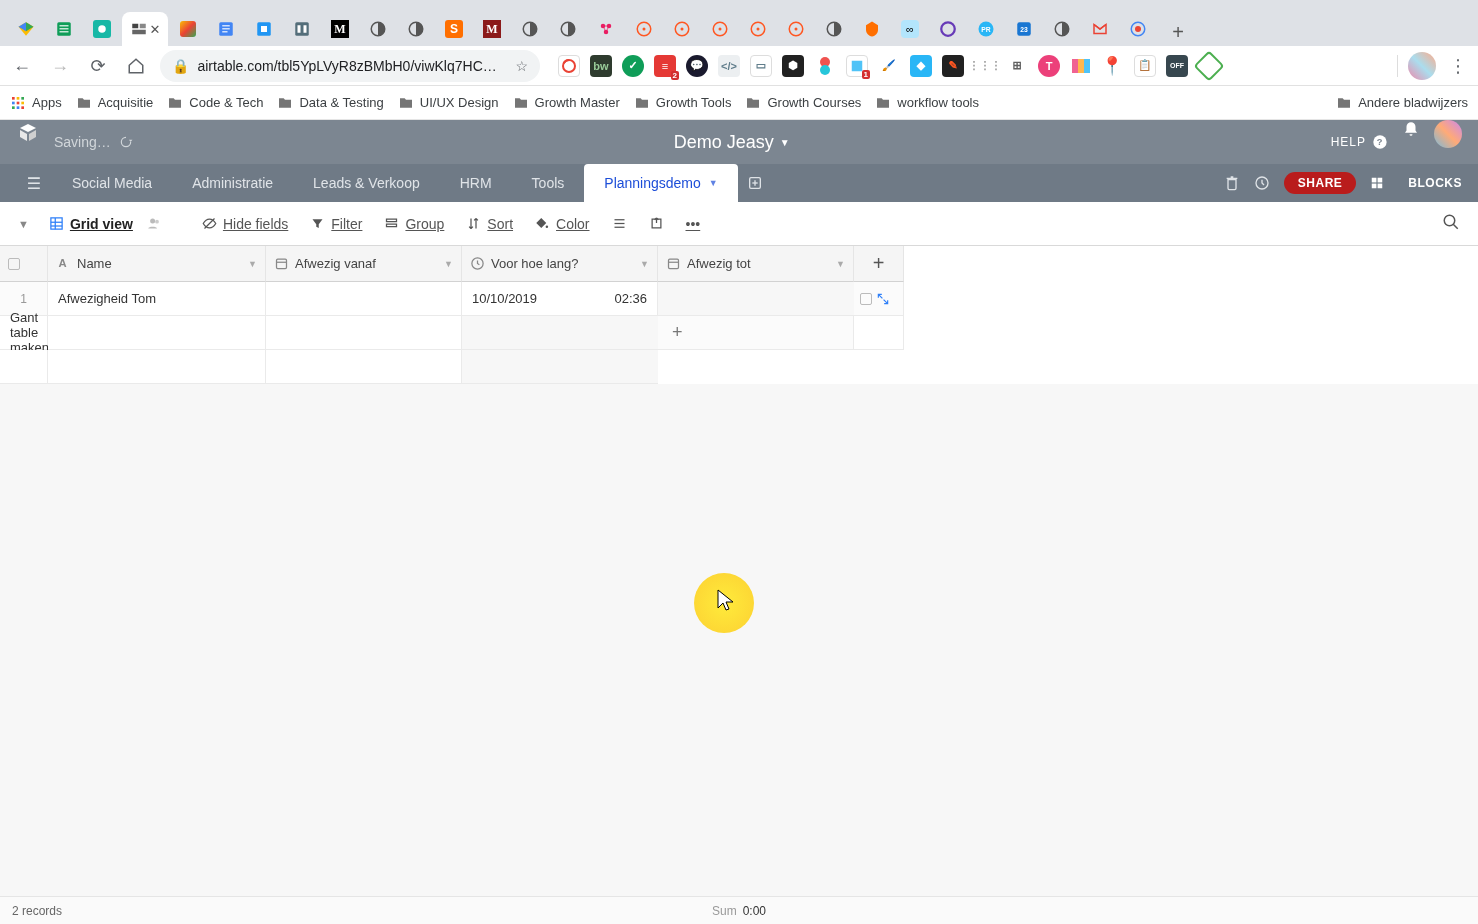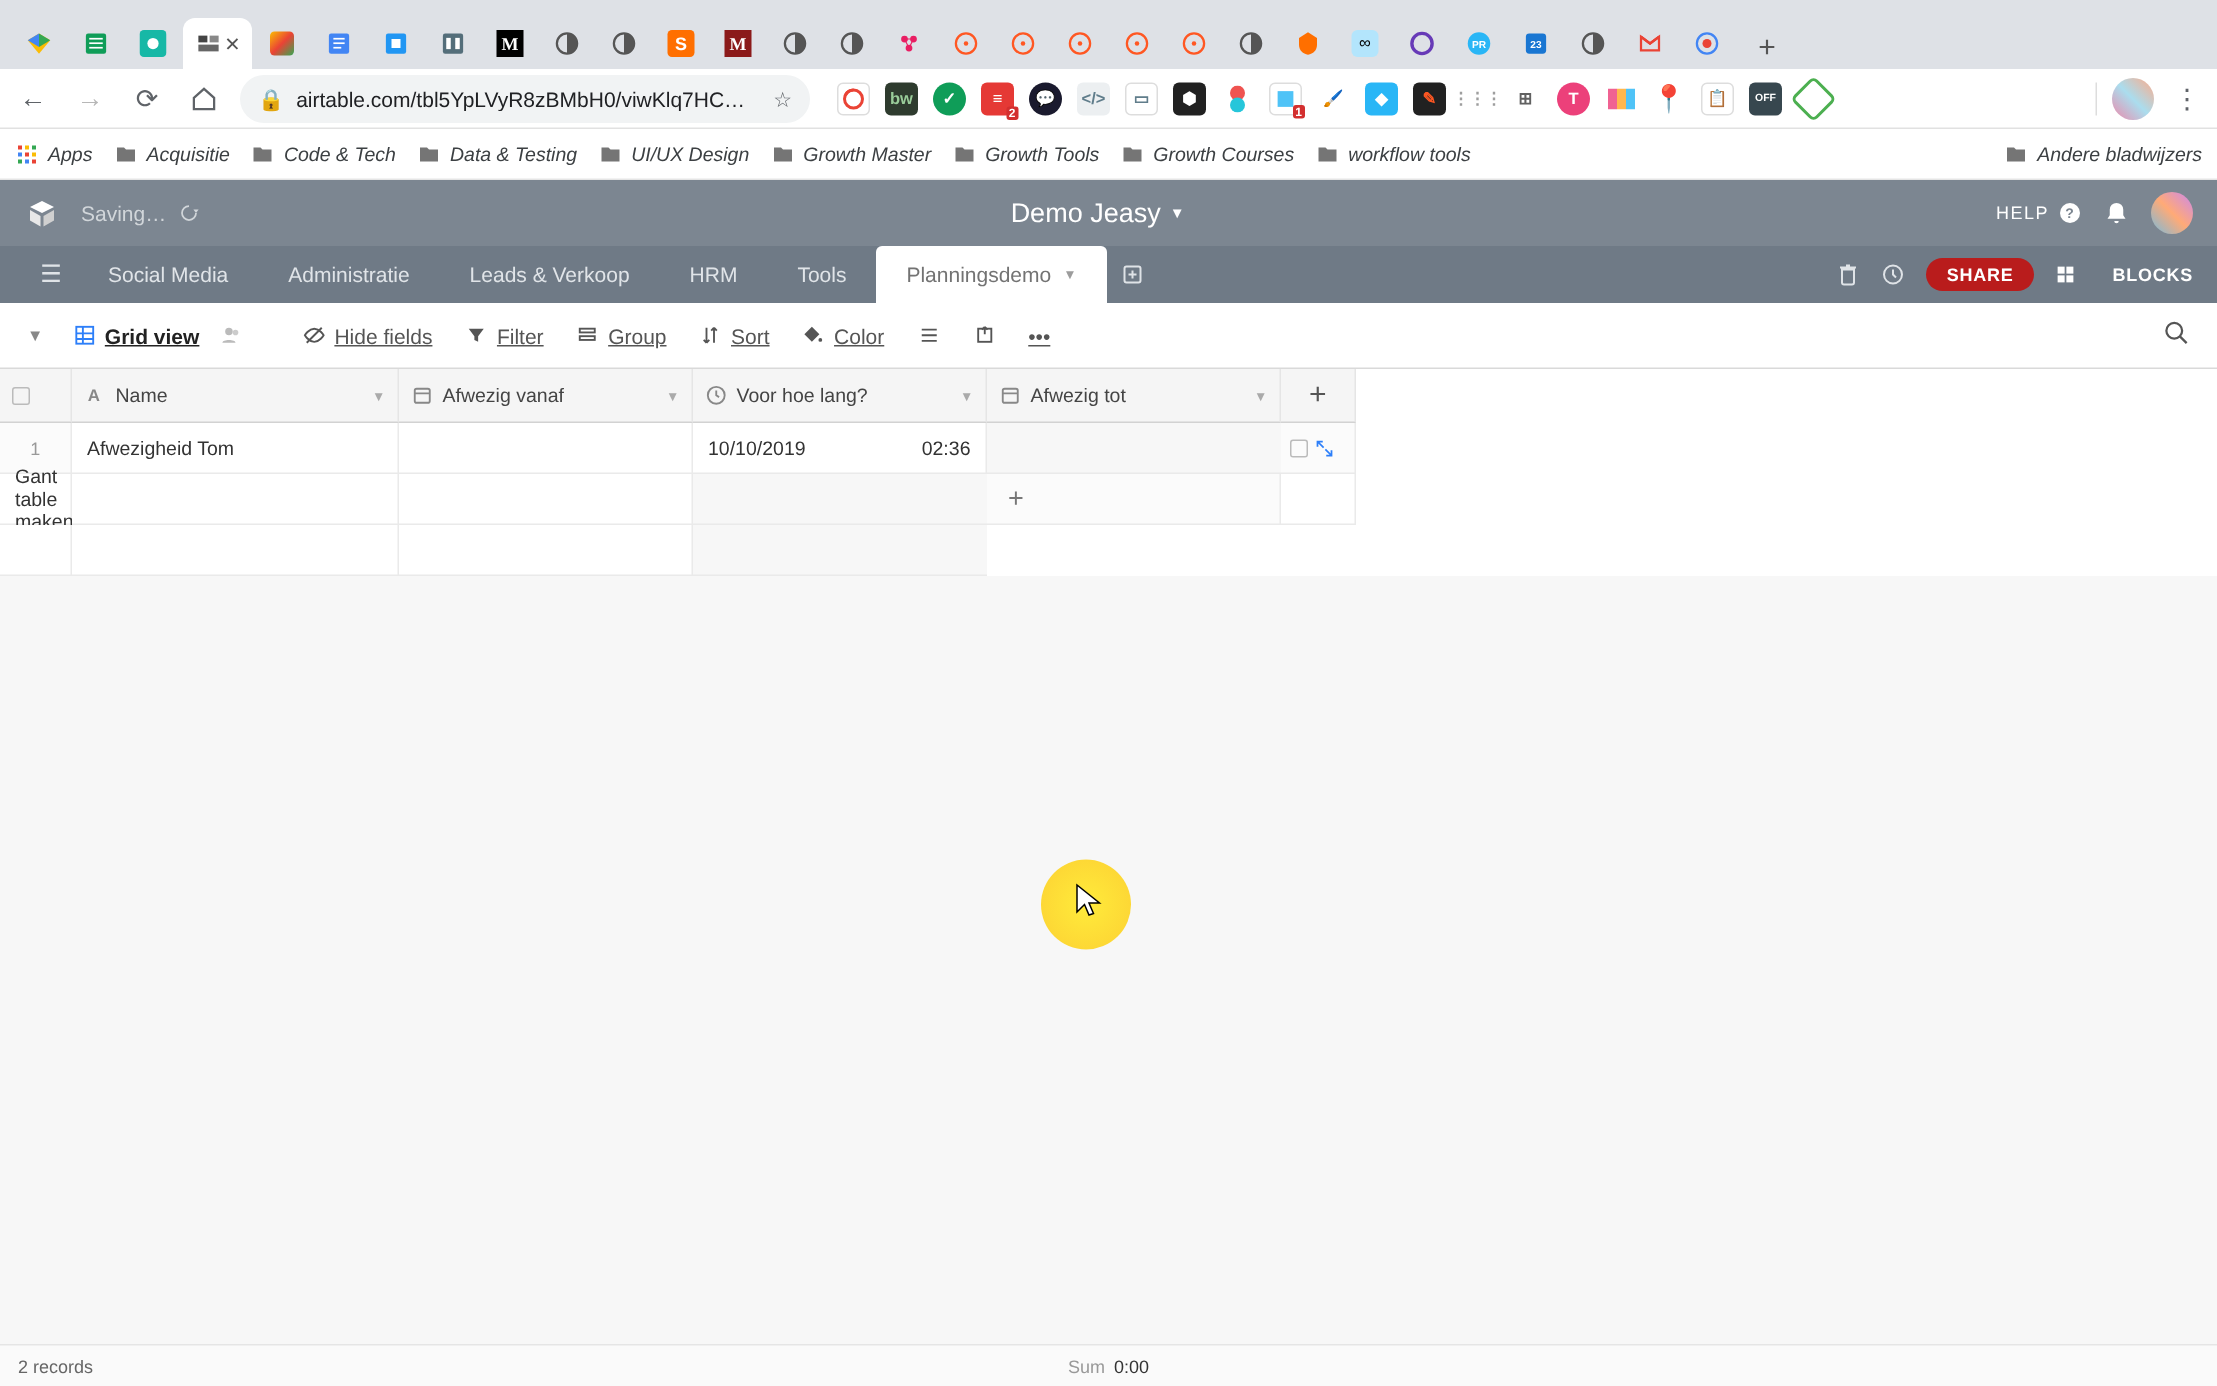--- a/index.html
+++ b/index.html
@@ -19,38 +19,38 @@
 .addr { flex: 0 0 380px; height: 32px; background: #f1f3f4; border-radius: 16px; display:flex; align-items:center; padding: 0 12px; gap:8px; color:#202124; font-size:14px; }
 .addr .lock { color:#5f6368; }
 .addr .text { flex:1; white-space:nowrap; overflow:hidden; text-overflow: ellipsis; }
 .addr .star { color:#5f6368; margin-left:auto; }
 .ext-icons { display:flex; gap:10px; align-items:center; margin-left: 8px; flex:1; }
 .ext { width:22px; height:22px; border-radius:4px; cursor:pointer; display:flex;align-items:center;justify-content:center;font-size:11px;font-weight:bold;color:#fff;}
 .avatar-stack { width:28px;height:28px;border-radius:50%;background:linear-gradient(45deg,#e8a,#ade,#fa8);margin-left:auto; }
 .menu-dots { width:24px;color:#5f6368;font-size:18px;text-align:center;cursor:pointer; }
 
 .bookmarks-row { height: 34px; background:#fff; display:flex;align-items:center;padding:0 10px;gap:14px;border-bottom:1px solid #e5e5e5;font-size:13px;color:#3c4043; }
-.bm { display:flex;align-items:flex-start;gap:6px;cursor:pointer;font-style:italic; }
+.bm { display:flex;align-items:flex-start;gap:6px;cursor:pointer; }
 .bm .folder-icon { width:16px;height:16px;color:#5f6368; }
 .bm-other { margin-left:auto; }
 
 
-.at-header { height: 44px; background:#7c8691; display:flex;align-items:center;color:#fff;padding:0 16px;gap:14px; }
+.at-header { height: 44px; background:#7c8691; display:flex;color:#fff;padding:0 16px;gap:14px; }
 .at-logo { width:24px;height:24px; }
 .at-saving { color:#d1d6da;font-size:14px;display:flex;align-items:center;gap:8px; }
 .at-title { margin:0 auto; font-size:18px;font-weight:500;display:flex;align-items:center;gap:6px;cursor:pointer; }
 .at-help { font-size:12px;letter-spacing:1px;display:flex;align-items:center;gap:6px;cursor:pointer; }
 .at-bell { cursor:pointer; }
 .at-avatar { width:28px;height:28px;border-radius:50%;background:linear-gradient(45deg,#7bd,#fa7,#c8e);cursor:pointer; }
 
 
 .at-tabs { height: 38px; background:#6f7a86;display:flex;align-items:stretch;padding:0 0 0 16px;color:#e0e4e8; }
 .at-hamburger { width:36px;display:flex;align-items:center;justify-content:center;cursor:pointer;color:#dfe3e7; }
 .at-tab { padding:0 20px;display:flex;align-items:center;font-size:14px;cursor:pointer;white-space:nowrap; }
-.at-tab.active { background:#fff;color:#737373;border-radius:4px 4px 0 0;gap:8px; }
+.at-tab.active { background:#fff;color:#1d4ed8;border-radius:4px 4px 0 0;gap:8px; }
 .at-tab .dd { font-size:9px;opacity:.7; }
 .at-addtab { width:34px;display:flex;align-items:center;justify-content:center;cursor:pointer; }
 .at-right { margin-left:auto;display:flex;align-items:center;gap:14px;padding-right:16px; }
 .at-trash,.at-history { cursor:pointer;color:#dfe3e7; }
 .at-share { background:#b91c1c;color:#fff;padding:4px 14px;border-radius:12px;font-size:12px;font-weight:600;letter-spacing:.5px;cursor:pointer; }
 .at-blocks { display:flex;align-items:center;gap:24px;color:#fff;font-size:12px;font-weight:600;letter-spacing:.5px;cursor:pointer; }
 
 
 .view-bar { height: 44px; background:#fff;border-bottom:1px solid #d9d9d9;display:flex;align-items:center;padding:0 12px;gap:6px;font-size:14px;color:#333; }
 .vb-btn { display:flex;gap:6px;padding:4px 8px;cursor:pointer;border-radius:3px;color:#555;text-decoration:underline; }

